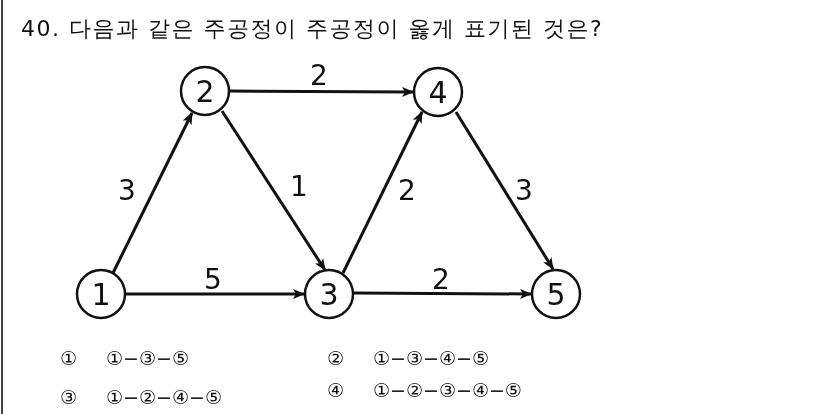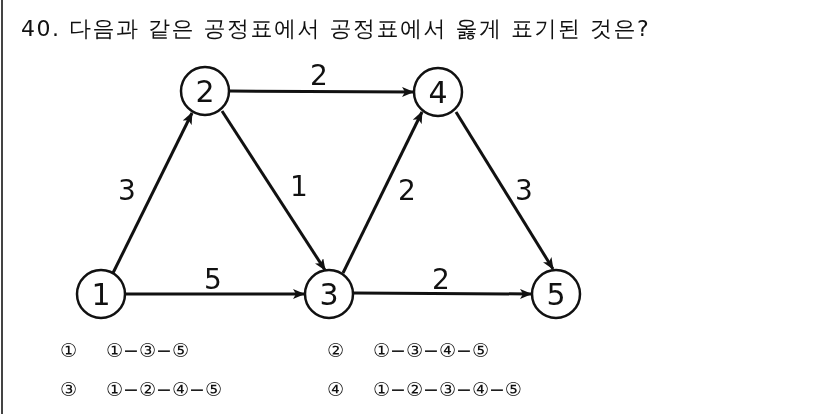--- a/index.html
+++ b/index.html
@@ -1,36 +1,36 @@
 <!DOCTYPE html>
 <html><head>
   <meta charset="utf-8">
   <style>
     html, body { margin: 0; padding: 0; background: #ffffff; }
     body { width: 826px; height: 414px; position: relative; overflow: hidden; font-family: "DejaVu Sans", sans-serif; color: #111; }
     .left-border { position: absolute; left: 1px; top: 0; width: 2px; height: 414px; background: #444; }
     .question { position: absolute; left: 21px; top: 14px; font-size: 22px; letter-spacing: 1.5px; color: #111; white-space: nowrap; }
     .diagram { position: absolute; left: 0; top: 0; }
     .choices { position: absolute; left: 60px; top: 339px; width: 600px; }
-    .choice { position: absolute; font-size: 19px; white-space: nowrap; color: #111; }
+    .choice { position: absolute; font-size: 19px; white-space: nowrap; color: #111; margin-top: 8px; }
     .choice .num { display: inline-block; width: 40px; }
     .c1 { left: 0; top: 0; }
     .c2 { left: 267px; top: 0; }
     .c3 { left: 0; top: 39px; font-style: italic; }
-    .c4 { left: 267px; top: 39px; }
+    .c4 { left: 267px; top: 32px; }
     svg text { font-family: "DejaVu Sans", sans-serif; }
   </style>
 </head>
 <body>
 
 <div class="left-border"></div>
 
 <div class="question">
   <span>40.</span>
-  <span>다음과 같은 공정표에서 공정표에서 옳게 표기된 것은?</span>
+  <span>다음과 같은 주공정이 주공정이 옳게 표기된 것은?</span>
 </div>
 
 <svg class="diagram" width="826" height="414" viewBox="0 0 826 414">
   <defs>
     <marker id="arrow" markerWidth="12" markerHeight="10" refX="11" refY="5" orient="auto" markerUnits="userSpaceOnUse">
       <path d="M0,0 L12,5 L0,10 L3,5 Z" fill="#111"></path>
     </marker>
   </defs>
 
   <line x1="113" y1="273" x2="192" y2="113" stroke="#111" stroke-width="3" marker-end="url(#arrow)"></line>

